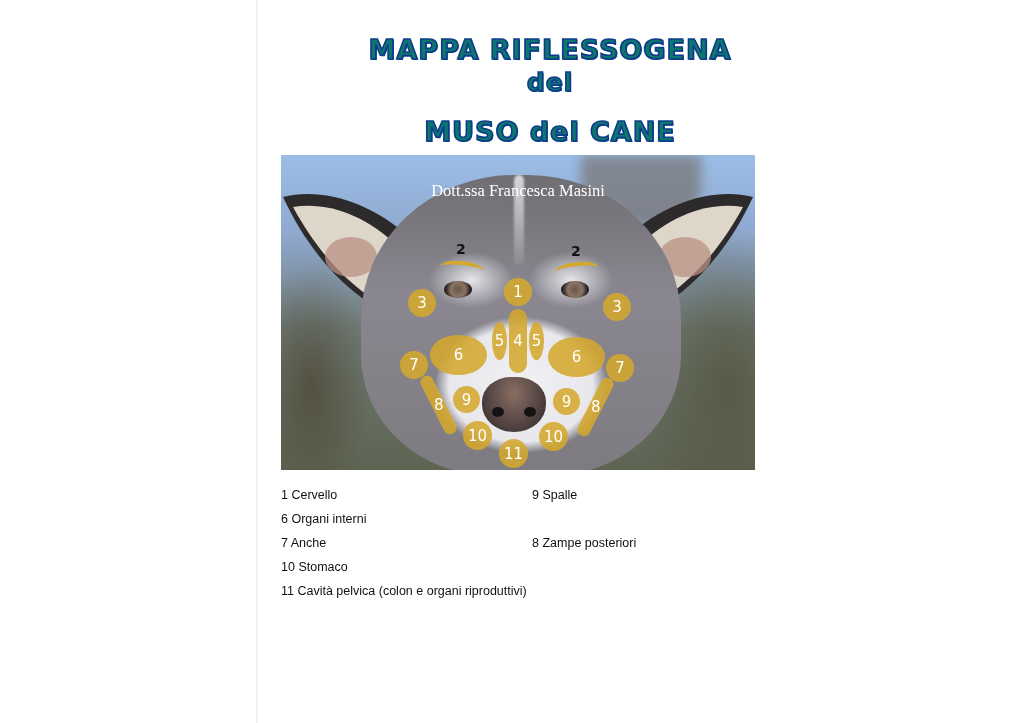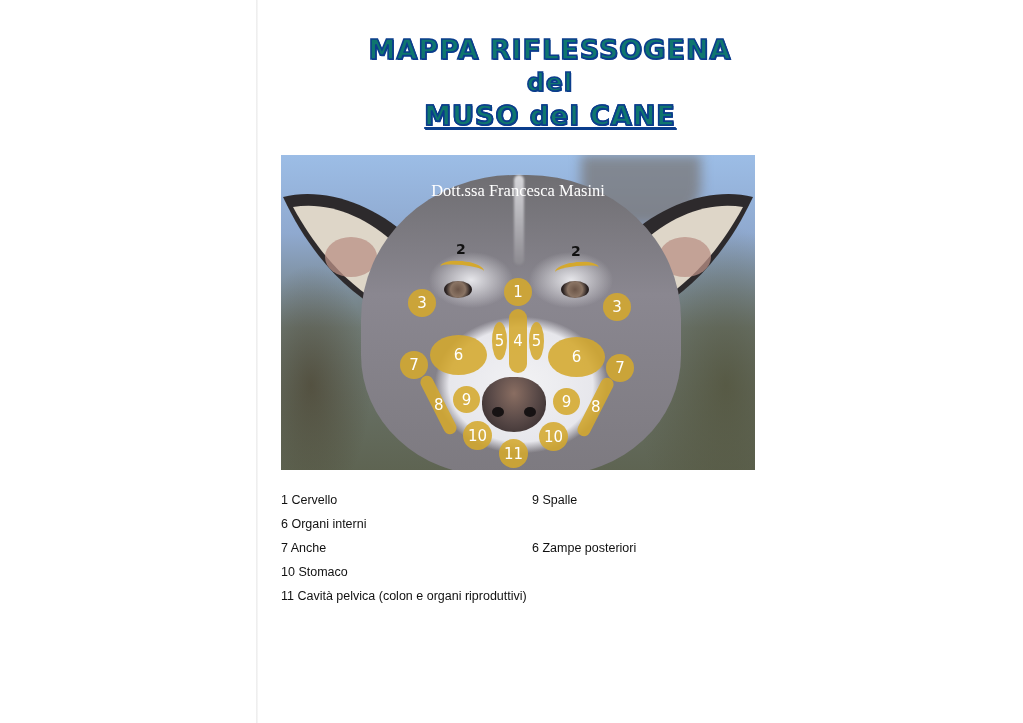--- a/index.html
+++ b/index.html
@@ -13,21 +13,21 @@
   }
   .title {
     position:absolute; left:300px; width:500px; text-align:center;
     font-family:"DejaVu Sans", sans-serif; font-weight:bold;
     color:#0f766e; letter-spacing:1px;
     -webkit-text-stroke:1.6px #0b3d8c;
     text-shadow: 1px 1px 0 #0b3d8c;
   }
   .t1 { top:34px; font-size:27px; }
   .t2 { top:68px; font-size:25px; }
-  .t3 { top:100px; font-size:27px;text-decoration:underline; }
+  .t3 { top:116px; font-size:27px; }
 
   .photo {
     position:absolute; left:281px; top:155px; width:474px; height:315px; overflow:hidden;
     background:
       radial-gradient(ellipse 60px 120px at 30px 230px, rgba(70,60,40,0.6), transparent),
       radial-gradient(ellipse 90px 160px at 445px 230px, rgba(80,80,55,0.7), transparent),
       linear-gradient(to bottom, #9cbde6 0%, #8fa9cf 25%, #6f7a74 55%, #5e6452 100%);
   }
   .bg-dark-r { position:absolute; left:300px; top:0; width:120px; height:70px; background:rgba(110,95,80,0.55); border-radius:0 0 40px 40px; filter:blur(6px); }
   .ear { position:absolute; top:32px; width:130px; height:130px; }
@@ -59,21 +59,21 @@
 
   .watermark {
     position:absolute; left:0; top:26px; width:474px; text-align:center;
     color:#ffffff; font-size:16.5px; font-family:Liberation Serif, serif;
   }
 
   .legend {
     position:absolute; left:281px; top:488px; width:480px;
     font-family:"Liberation Sans", sans-serif; font-size:12.5px; color:#111;
   }
-  .legend-row { display:flex; height:24px; align-items:center; }
+  .legend-row { display:flex; height:24px; align-items:flex-start; }
   .legend-left { width:251px; white-space:nowrap; }
   .legend-right { white-space:nowrap; }
 </style>
 </head>
 <body>
 
 <div class="page-edge"></div>
 
 <div class="title t1">MAPPA RIFLESSOGENA</div>
 <div class="title t2">del</div>
@@ -146,21 +146,21 @@
 <div class="legend">
   <div class="legend-row">
     <div class="legend-left">1 Cervello</div>
     <div class="legend-right">9  Spalle</div>
   </div>
   <div class="legend-row">
     <div class="legend-right">6 Organi interni</div>
   </div>
   <div class="legend-row">
     <div class="legend-left">7 Anche</div>
-    <div class="legend-right">6 Zampe posteriori</div>
+    <div class="legend-right">8 Zampe posteriori</div>
   </div>
   <div class="legend-row">
     <div class="legend-right">10 Stomaco</div>
   </div>
   <div class="legend-row">
     <div class="legend-left">11 Cavità pelvica (colon e organi riproduttivi)</div>
     <div class="legend-right"></div>
   </div>
 </div>
 

